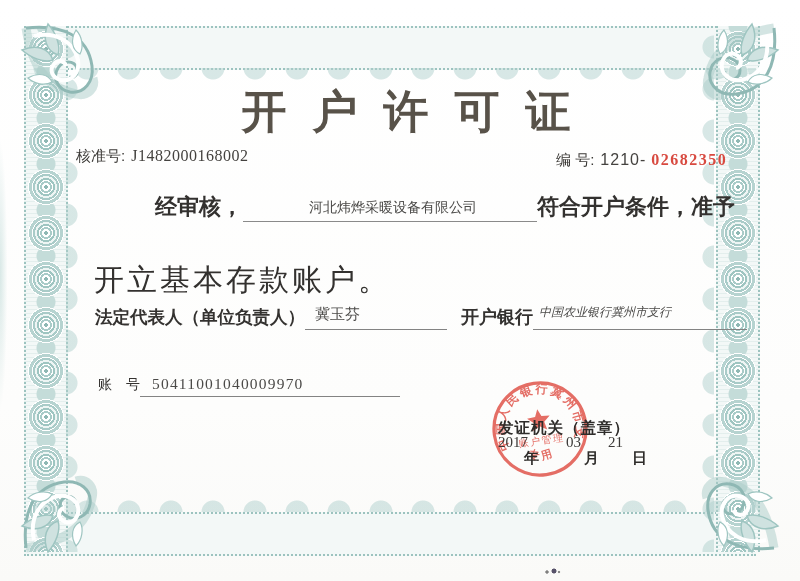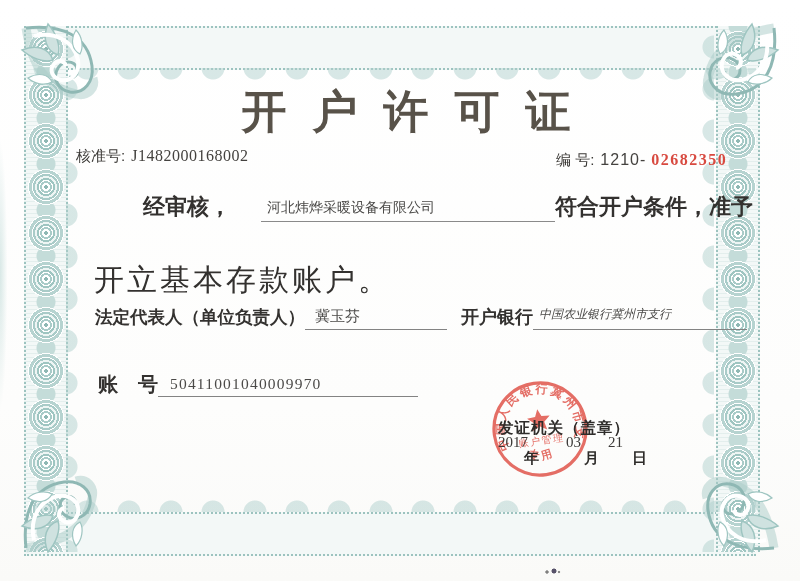--- a/index.html
+++ b/index.html
@@ -47,34 +47,34 @@
          font-family:"Liberation Serif","DejaVu Serif",serif;font-weight:bold;font-size:45px;letter-spacing:26px;color:#585249;z-index:5;}
   .txt{color:#3b3936;}
   .serif{font-family:"Liberation Serif","DejaVu Serif",serif;}
 
   .approval{position:absolute;left:76px;top:147px;font-size:15px;z-index:5;}
   .approval .val{font-size:16px;margin-left:6px;letter-spacing:.5px;color:#44423f;}
   .serial{position:absolute;left:556px;top:151px;font-size:15px;z-index:5;}
   .serial .pre{font-size:16px;margin-left:6px;color:#44423f;letter-spacing:1px;}
   .serial .red{font-family:"Liberation Serif",serif;font-weight:bold;font-size:16px;color:#d84a40;letter-spacing:1.5px;margin-left:5px;}
 
-  .review-line{position:absolute;left:143px;top:192px;display:flex;align-items:flex-end;z-index:5;}
+  .review-line{position:absolute;left:155px;top:192px;display:flex;align-items:flex-end;z-index:5;text-align:center;}
   .review-line .pfx,.review-line .sfx{font-size:22px;font-weight:bold;color:#33312f;line-height:30px;}
-  .u-company{width:288px;border-bottom:1.5px solid #8a8a8a;font-size:14px;color:#4b4a48;padding:0 0 4px 6px;line-height:18px;margin-left:30px;}
+  .u-company{width:288px;border-bottom:1.5px solid #8a8a8a;font-size:14px;color:#4b4a48;padding:0 0 4px 6px;line-height:18px;}
   .review-line .sfx{}
   .open-line{position:absolute;left:94px;top:260px;font-size:30px;font-weight:normal;letter-spacing:3px;color:#33312f;z-index:5;}
 
-  .rep-line{position:absolute;left:95px;top:304px;display:flex;align-items:flex-end;z-index:5;}
+  .rep-line{position:absolute;left:95px;top:304px;display:flex;z-index:5;}
   .rep-line .l1{font-size:17.5px;font-weight:bold;color:#343230;line-height:26px;}
   .u-rep{width:132px;border-bottom:1.5px solid #838383;font-size:15px;color:#4b4a48;padding:0 0 3px 10px;line-height:20px;}
   .rep-line .l2{font-size:18px;font-weight:bold;color:#343230;margin-left:14px;line-height:26px;}
   .u-bank{width:208px;border-bottom:1.5px solid #838383;font-size:12px;color:#4b4a48;padding:0 0 6px 6px;line-height:17px;font-style:italic;}
 
   .acct-line{position:absolute;left:98px;top:371px;display:flex;align-items:flex-end;z-index:5;}
-  .acct-line .l1{font-size:20px;font-weight:bold;color:#343230;line-height:26px;}
+  .acct-line .l1{font-size:14px;font-weight:normal;color:#343230;line-height:26px;}
   .u-acct{width:248px;border-bottom:1.5px solid #838383;font-size:15.5px;color:#4b4a48;letter-spacing:1.2px;padding:0 0 2px 12px;line-height:21px;}
 
   .issuer{position:absolute;left:498px;top:418px;width:170px;height:50px;z-index:6;padding-left:42px;}
   .issuer .ilabel{position:absolute;left:0;top:0;font-size:15.5px;font-weight:bold;letter-spacing:1px;color:#2e2c2a;}
   .issuer .num{position:absolute;top:16px;font-size:15px;color:#3a3836;}
   .issuer .n-y{left:0;}.issuer .n-m{left:68px;}.issuer .n-d{left:110px;}
   .issuer .unit{position:absolute;top:31px;font-size:15px;font-weight:bold;color:#2e2c2a;}
   .issuer .u-y{left:26px;}.issuer .u-m{left:86px;}.issuer .u-d{left:134px;}
 
   .seal{position:absolute;left:465px;top:354px;width:150px;height:150px;z-index:4;opacity:.82;transform:rotate(-8deg);}

